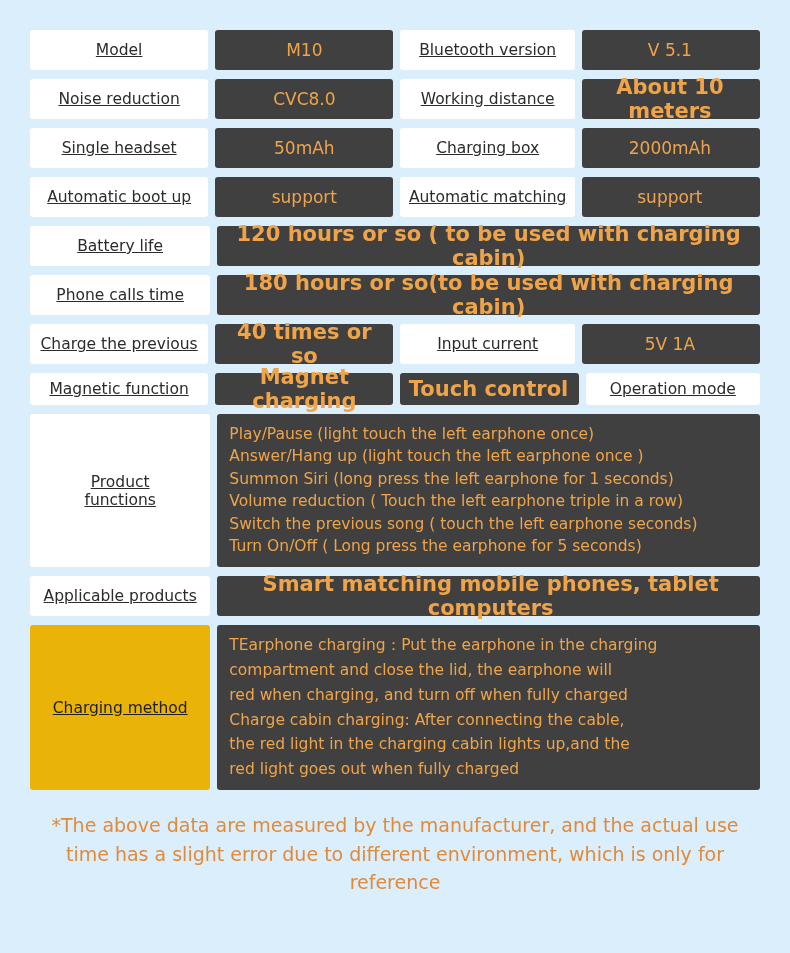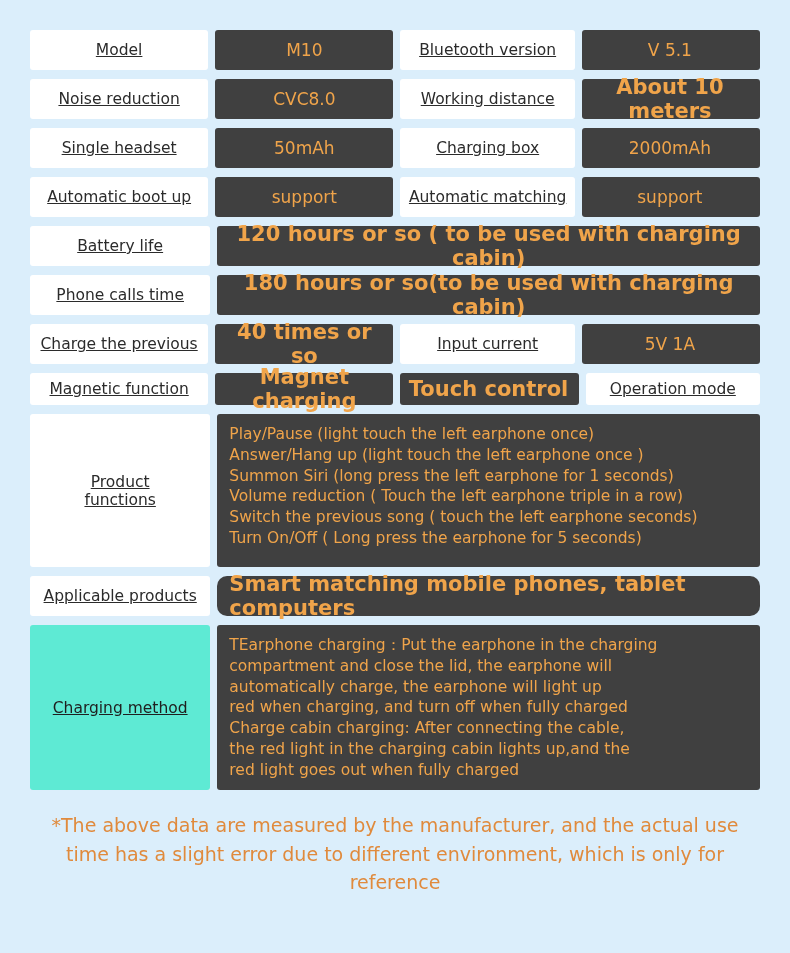--- a/index.html
+++ b/index.html
@@ -47,45 +47,44 @@
     color: #f0a44a;
     font-size: 17px;
     border-radius: 3px;
   }
   .value.small {
     font-size: 21px;
     font-weight: bold;
   }
   .value.left {
     justify-content: flex-start;
-    text-align: left;
-    border-radius: 10px;
+    text-align: center;
   }
   
   .w-label-a { width: 182px; }
   .w-value-a { width: 182px; margin-left: 7px; }
   .w-label-b { width: 178px; margin-left: 7px; }
   .w-value-b { width: 182px; margin-left: 7px; padding-left: 6px; }
   .w-value-wide { width: 548px; margin-left: 7px; }
 
   .row-basic { height: 40px; }
   .row-tall  { height: 32px; border-radius: 7px; }
 
   .multiline {
     flex-direction: column;
     align-items: flex-start;
-    justify-content: flex-start;
+    justify-content: space-between;
     text-align: left;
     line-height: 1.34;
     padding: 10px 12px;
   }
   .multiline div { white-space: nowrap; }
 
   .label-orange {
-    background: #5eead4;
+    background: #eab308;
     color: #1f1f1f;
   }
   .footnote {
     margin-top: 12px;
     text-align: center;
     color: #e08a3c;
     font-size: 19px;
     line-height: 1.5;
     padding: 0 20px;
   }
@@ -165,21 +164,20 @@
   <div class="row row-basic">
     <div class="cell label small w-label-a">Applicable products</div>
     <div class="cell value small left w-value-wide" style="padding-left:12px;">Smart matching mobile phones, tablet computers</div>
   </div>
 
   <div class="row" style="height:165px;">
     <div class="cell label label-orange w-label-a">Charging method</div>
     <div class="cell value multiline w-value-wide" style="font-size:15.5px;">
       <div>TEarphone charging：Put the earphone in the charging</div>
       <div>compartment and close the lid, the earphone will</div>
-      <div>automatically charge, the earphone will light up</div>
       <div>red when charging, and turn off when fully charged</div>
       <div>Charge cabin charging: After connecting the cable,</div>
       <div>the red light in the charging cabin lights up,and the</div>
       <div>red light goes out when fully charged</div>
     </div>
   </div>
 
   <div class="footnote">*The above data are measured by the manufacturer, and the actual use time has a slight error due to different environment, which is only for reference</div>
 
 </div>

